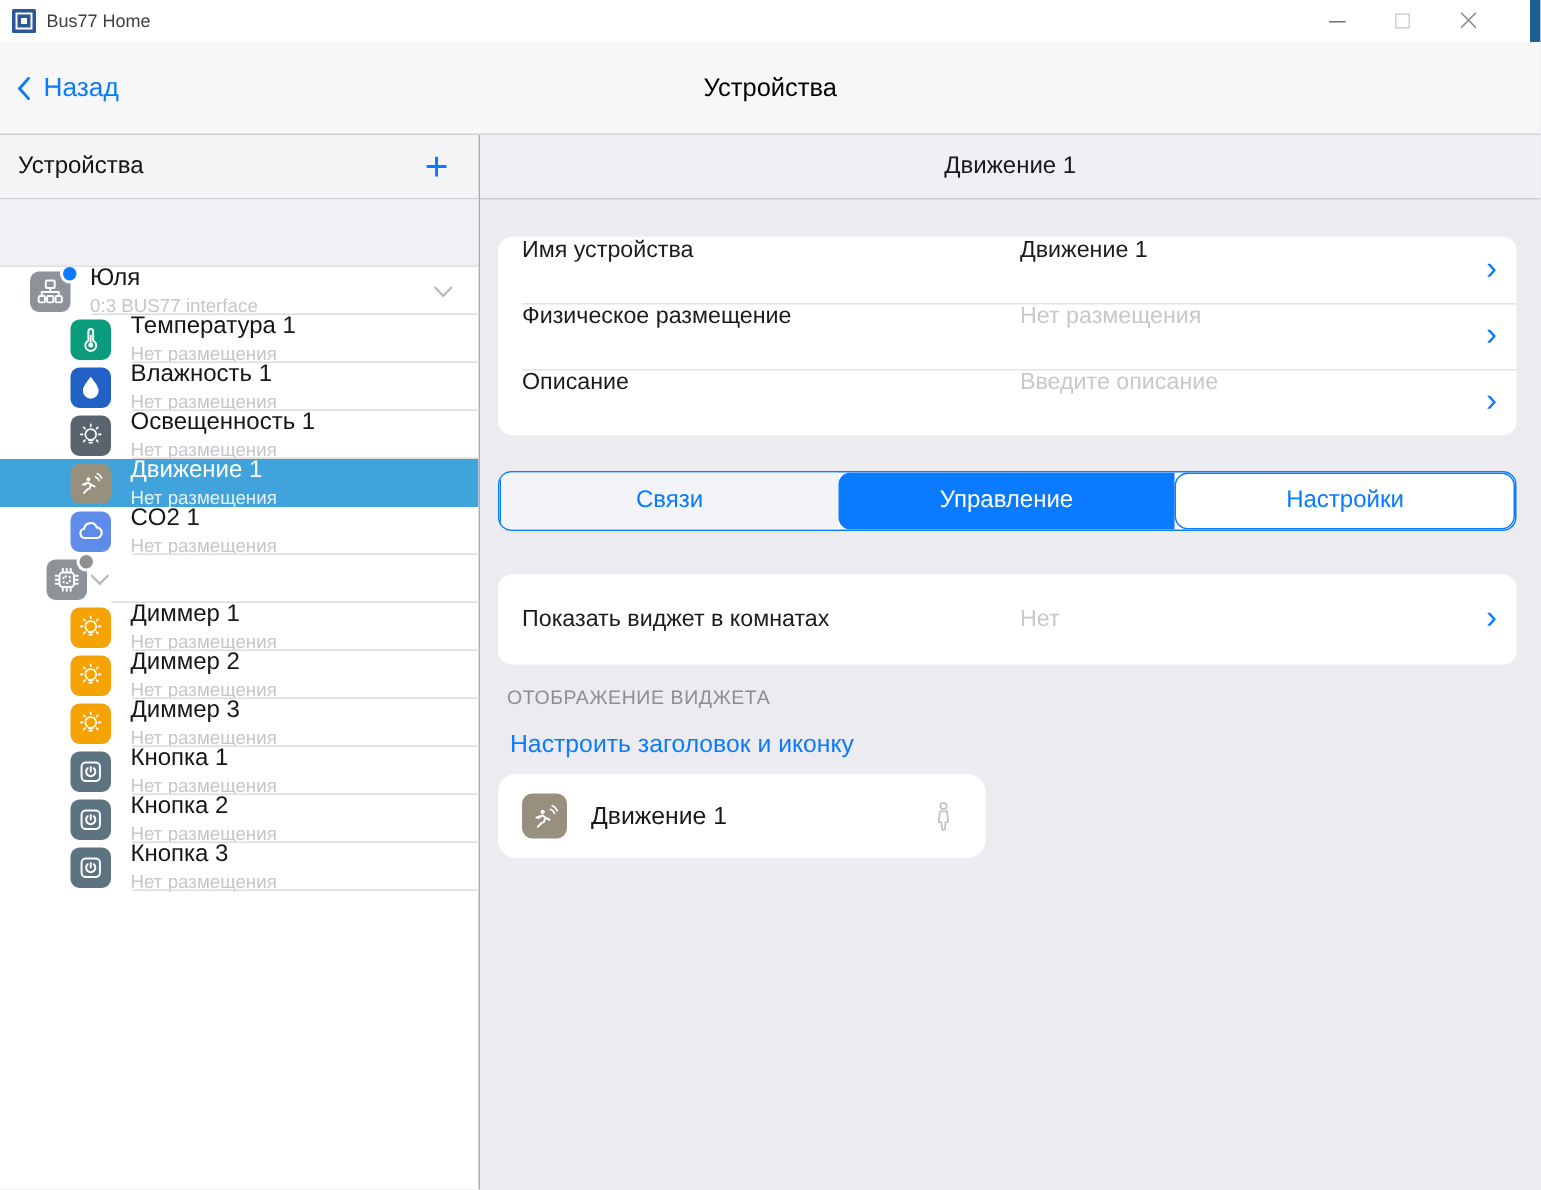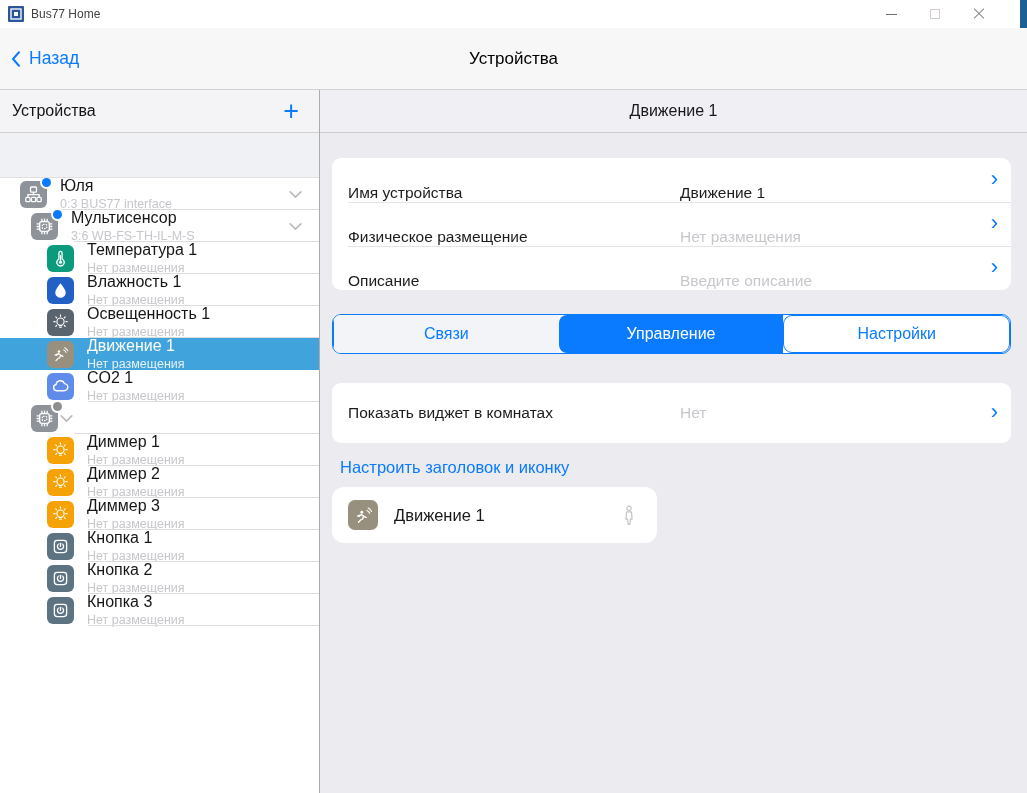--- a/index.html
+++ b/index.html
@@ -56,21 +56,21 @@
   .selected .dev-sub { color:#e6f1f9; }
   .dev-chevron { display:none; margin-right:15px; line-height:0; }
   .expandable .dev-chevron { display:block; }
 
   
   .detail { flex:1; min-width:0; display:flex; flex-direction:column; background:#ebebf0; }
   .detail-header { height:43px; flex:0 0 43px; background:#f0f0f4; border-bottom:1px solid #cdcdd1; display:flex; align-items:center; justify-content:center; font-size:16px; color:#19191b; }
   .detail-body { flex:1; padding:25px 16px 0 12px; overflow:hidden; }
 
   .card { background:#fff; border-radius:9px; }
-  .info-row { height:44px; position:relative; display:flex; align-items:flex-end; padding-left:16px; cursor:pointer; }
+  .info-row { height:44px; position:relative; display:flex; align-items:flex-start; padding-left:16px; cursor:pointer; }
   .info-card div.info-row ~ div.info-row::before { content:''; position:absolute; top:0; left:16px; right:0; height:1px; background:#e4e4e7; }
   .row-label { font-size:15.5px; color:#1c1c1e; }
   .row-value { position:absolute; left:348px; font-size:15.5px; color:#1c1c1e; }
   .info-row.placeholder .row-value { color:#c7c7cc; }
   .chev { position:absolute; right:13px; top:50%; transform:translateY(-56%); color:var(--accent); font-size:22px; line-height:1; }
   .chev::after { content:'\203A'; }
 
   .segmented { display:flex; height:40px; margin-top:24px; border:1px solid var(--accent); border-radius:9px; background:#fff; overflow:hidden; }
   .seg { flex:1; display:flex; align-items:center; justify-content:center; font-size:16px; color:var(--accent); background:transparent; border:none; cursor:pointer; font-family:inherit; }
   .seg.selected { background:var(--accent); color:#fff; border-radius:8px 0 0 8px; }
@@ -152,41 +152,20 @@
             <span class="dev-title">Юля</span>
             <span class="dev-sub">0:3 BUS77 interface</span>
           </span>
           <span class="dev-chevron">
             <svg width="17" height="17" viewBox="0 0 16 16">
               <path fill="none" stroke="#b9b9be" stroke-width="1.5" stroke-linecap="round" d="M3 5.5l5 5 5-5"></path>
             </svg>
           </span>
         </div>
 
-        <div class="device-row lv1 expandable">
-          <span class="dev-icon" style="background: rgb(142, 147, 154);">
-            <svg viewBox="0 0 24 24">
-              <g fill="none" stroke="#fff" stroke-width="1.5">
-                <rect x="6.5" y="6.5" width="11" height="11" rx="2.4"></rect>
-                <rect x="9.6" y="9.6" width="4.8" height="4.8" rx="0.8" stroke-dasharray="1.7 1.3"></rect>
-                <path stroke-linecap="round" d="M9 3.6v2.2M12 3.6v2.2M15 3.6v2.2M9 18.2v2.2M12 18.2v2.2M15 18.2v2.2M3.6 9h2.2M3.6 12h2.2M3.6 15h2.2M18.2 9h2.2M18.2 12h2.2M18.2 15h2.2"></path>
-              </g>
-            </svg>
-            <i class="badge blue"></i>
-          </span>
-          <span class="dev-text">
-            <span class="dev-title">Мультисенсор</span>
-            <span class="dev-sub">3:6 WB-FS-TH-IL-M-S</span>
-          </span>
-          <span class="dev-chevron">
-            <svg width="17" height="17" viewBox="0 0 16 16">
-              <path fill="none" stroke="#b9b9be" stroke-width="1.5" stroke-linecap="round" d="M3 5.5l5 5 5-5"></path>
-            </svg>
-          </span>
-        </div>
 
         <div class="device-row lv2">
           <span class="dev-icon" style="background: rgb(10, 155, 125);">
             <svg viewBox="0 0 24 24">
               <g fill="none" stroke="#fff" stroke-width="1.5">
                 <path d="M10.2 5.6a1.8 1.8 0 0 1 3.6 0v7a4.2 4.2 0 1 1-3.6 0z"></path>
                 <circle cx="12" cy="16.2" r="1.9" fill="#fff" stroke="none"></circle>
                 <path d="M12 14.6V8.2" stroke-width="1.3"></path>
               </g>
             </svg>
@@ -410,20 +389,21 @@
         <button class="seg selected">Управление</button>
         <button class="seg outlined">Настройки</button>
       </div>
 
       <div class="single-card">
         <span class="row-label">Показать виджет в комнатах</span>
         <span class="row-value" style="color:#c7c7cc;">Нет</span>
         <span class="chev"></span>
       </div>
 
+      <div class="section-header">ОТОБРАЖЕНИЕ ВИДЖЕТА</div>
 
       <div class="configure-link">Настроить заголовок и иконку</div>
 
       <div class="widget-card">
         <span class="widget-icon" style="background: rgb(151, 144, 126);">
             <svg viewBox="0 0 24 24">
               <g fill="none" stroke="#fff" stroke-width="1.4" stroke-linecap="round" stroke-linejoin="round">
                 <circle cx="10.2" cy="8.6" r="1.5" fill="#fff" stroke="none"></circle>
                 <path d="M7.2 12.9l2.8-1.9 2.1 1.7-1.2 3.2M9.6 16.2L6.8 19M12.1 12.7l2.8 1.4M8.4 11.6l-2.6 1"></path>
                 <path d="M15.6 6.8a4.6 4.6 0 0 1 2.8 2.8M16.8 4.2a7.6 7.6 0 0 1 3.6 3.6" stroke-width="1.2"></path>

